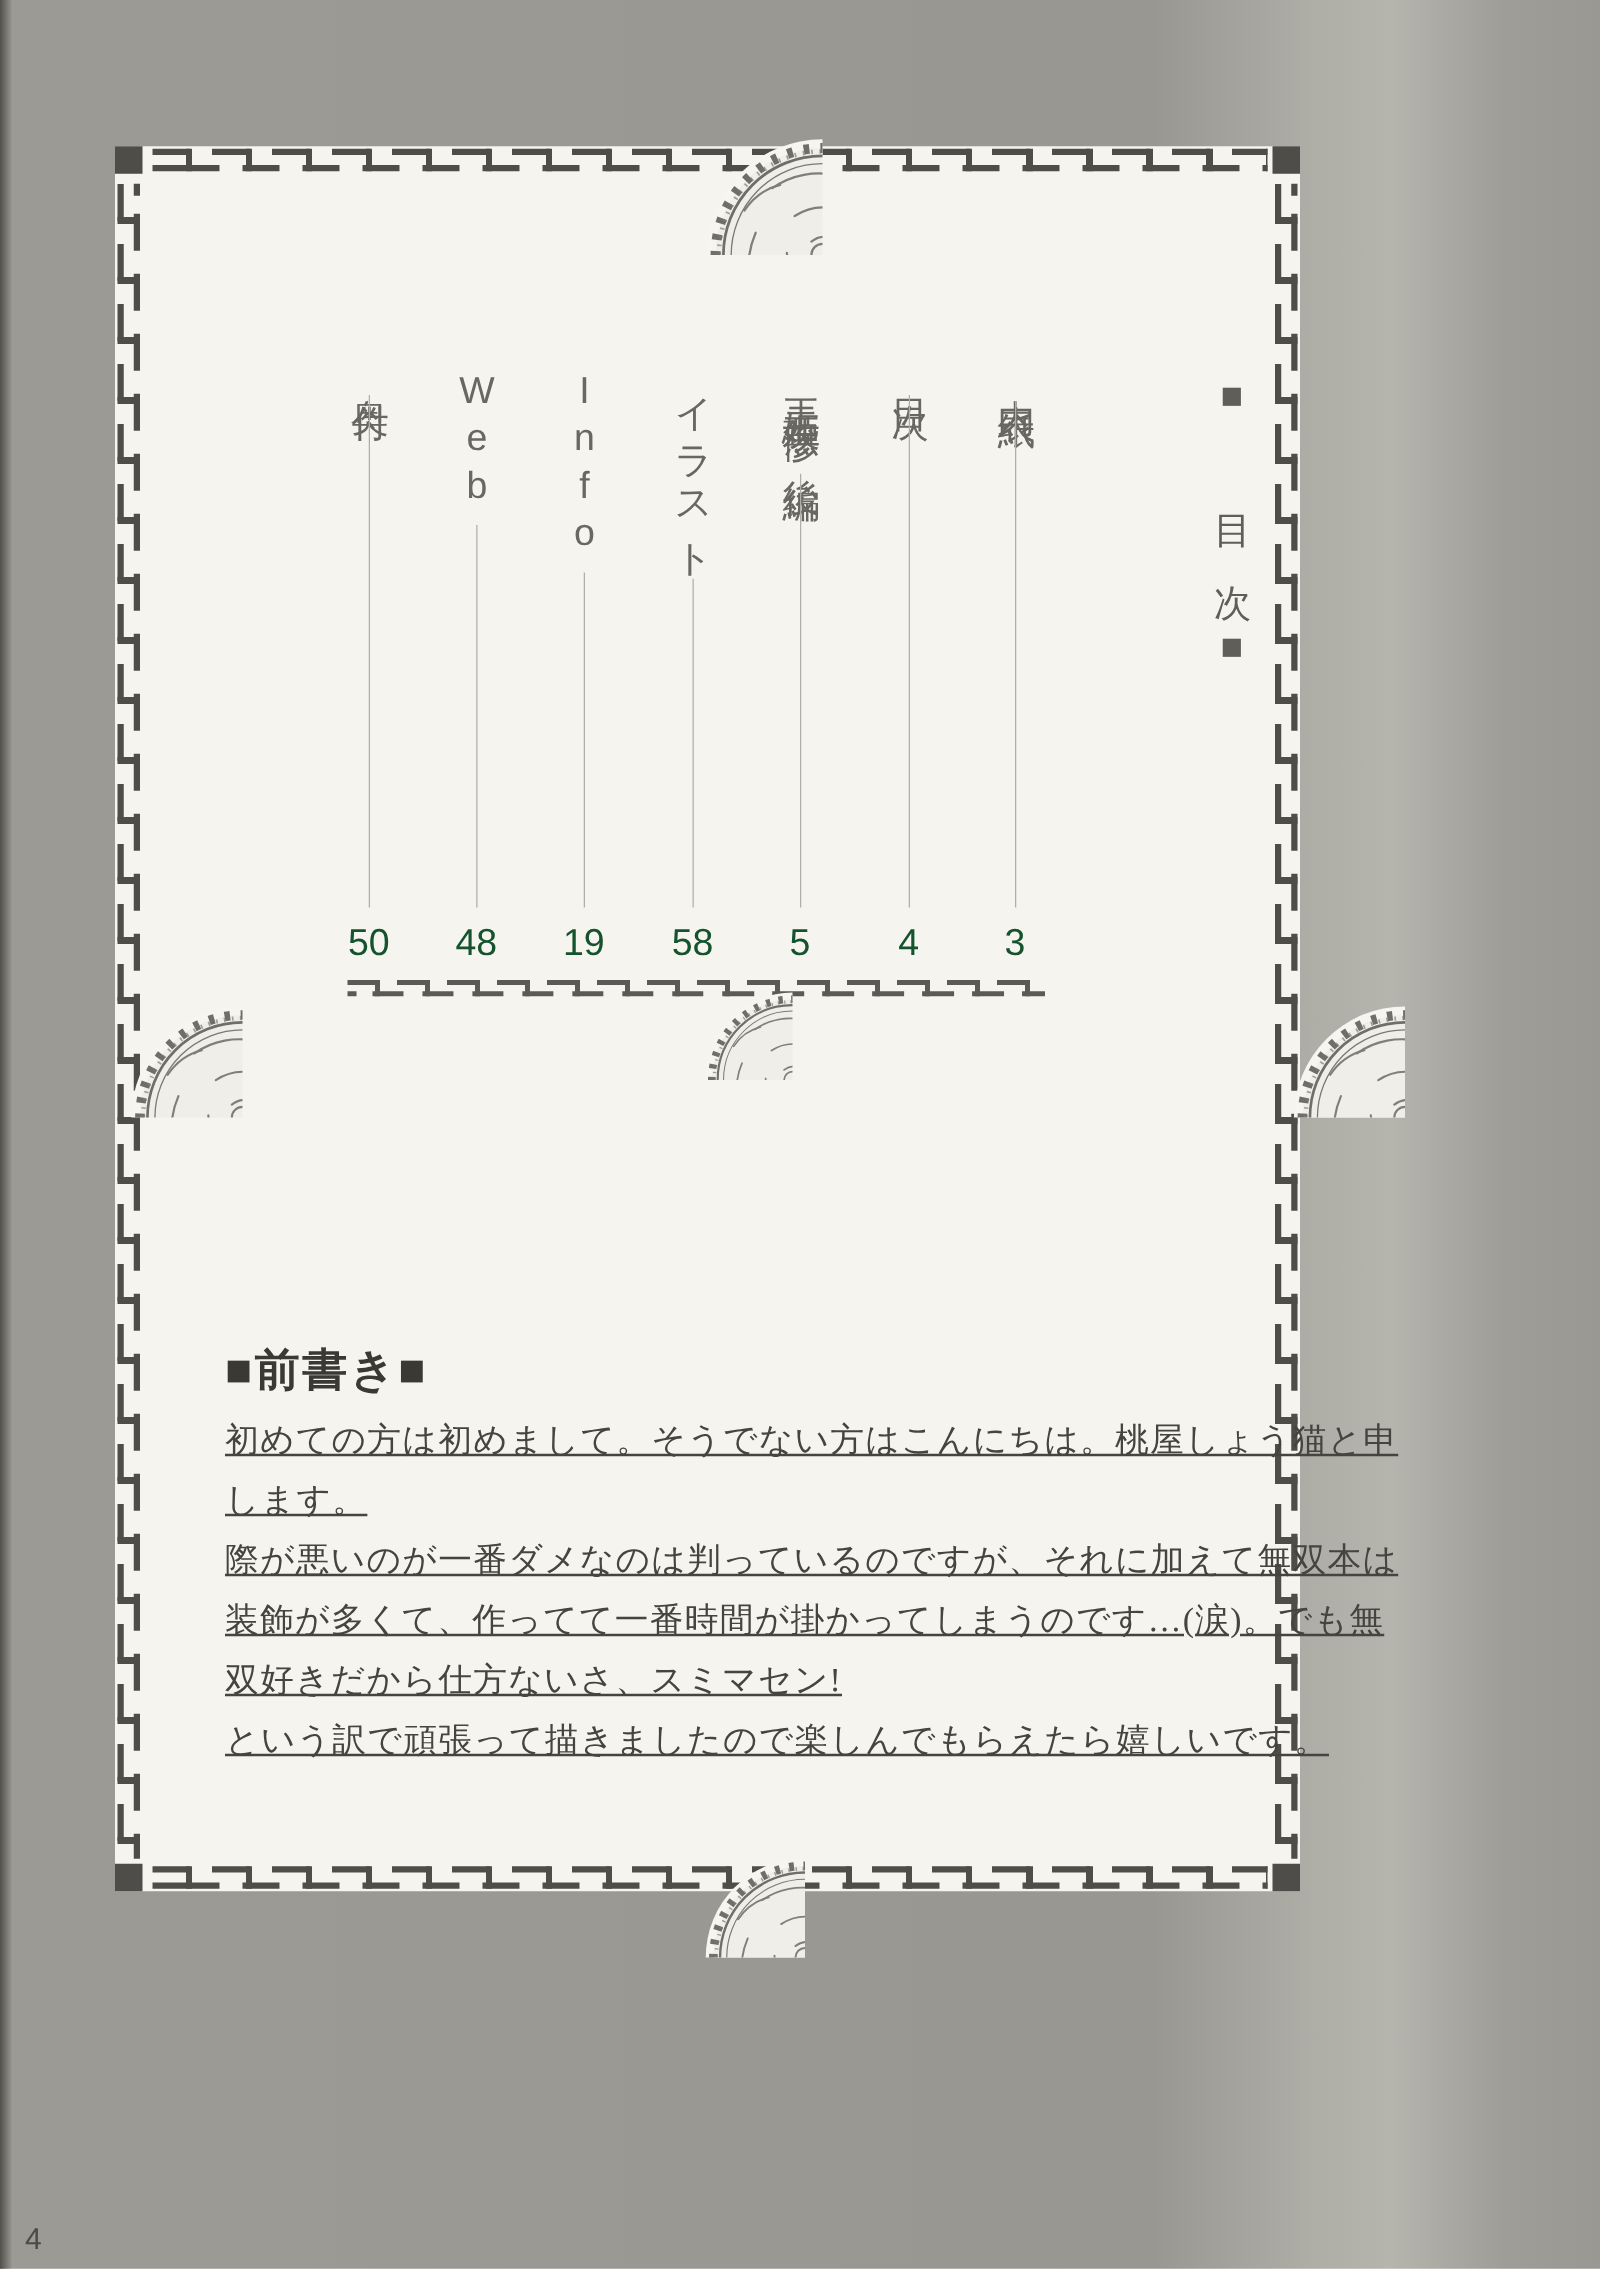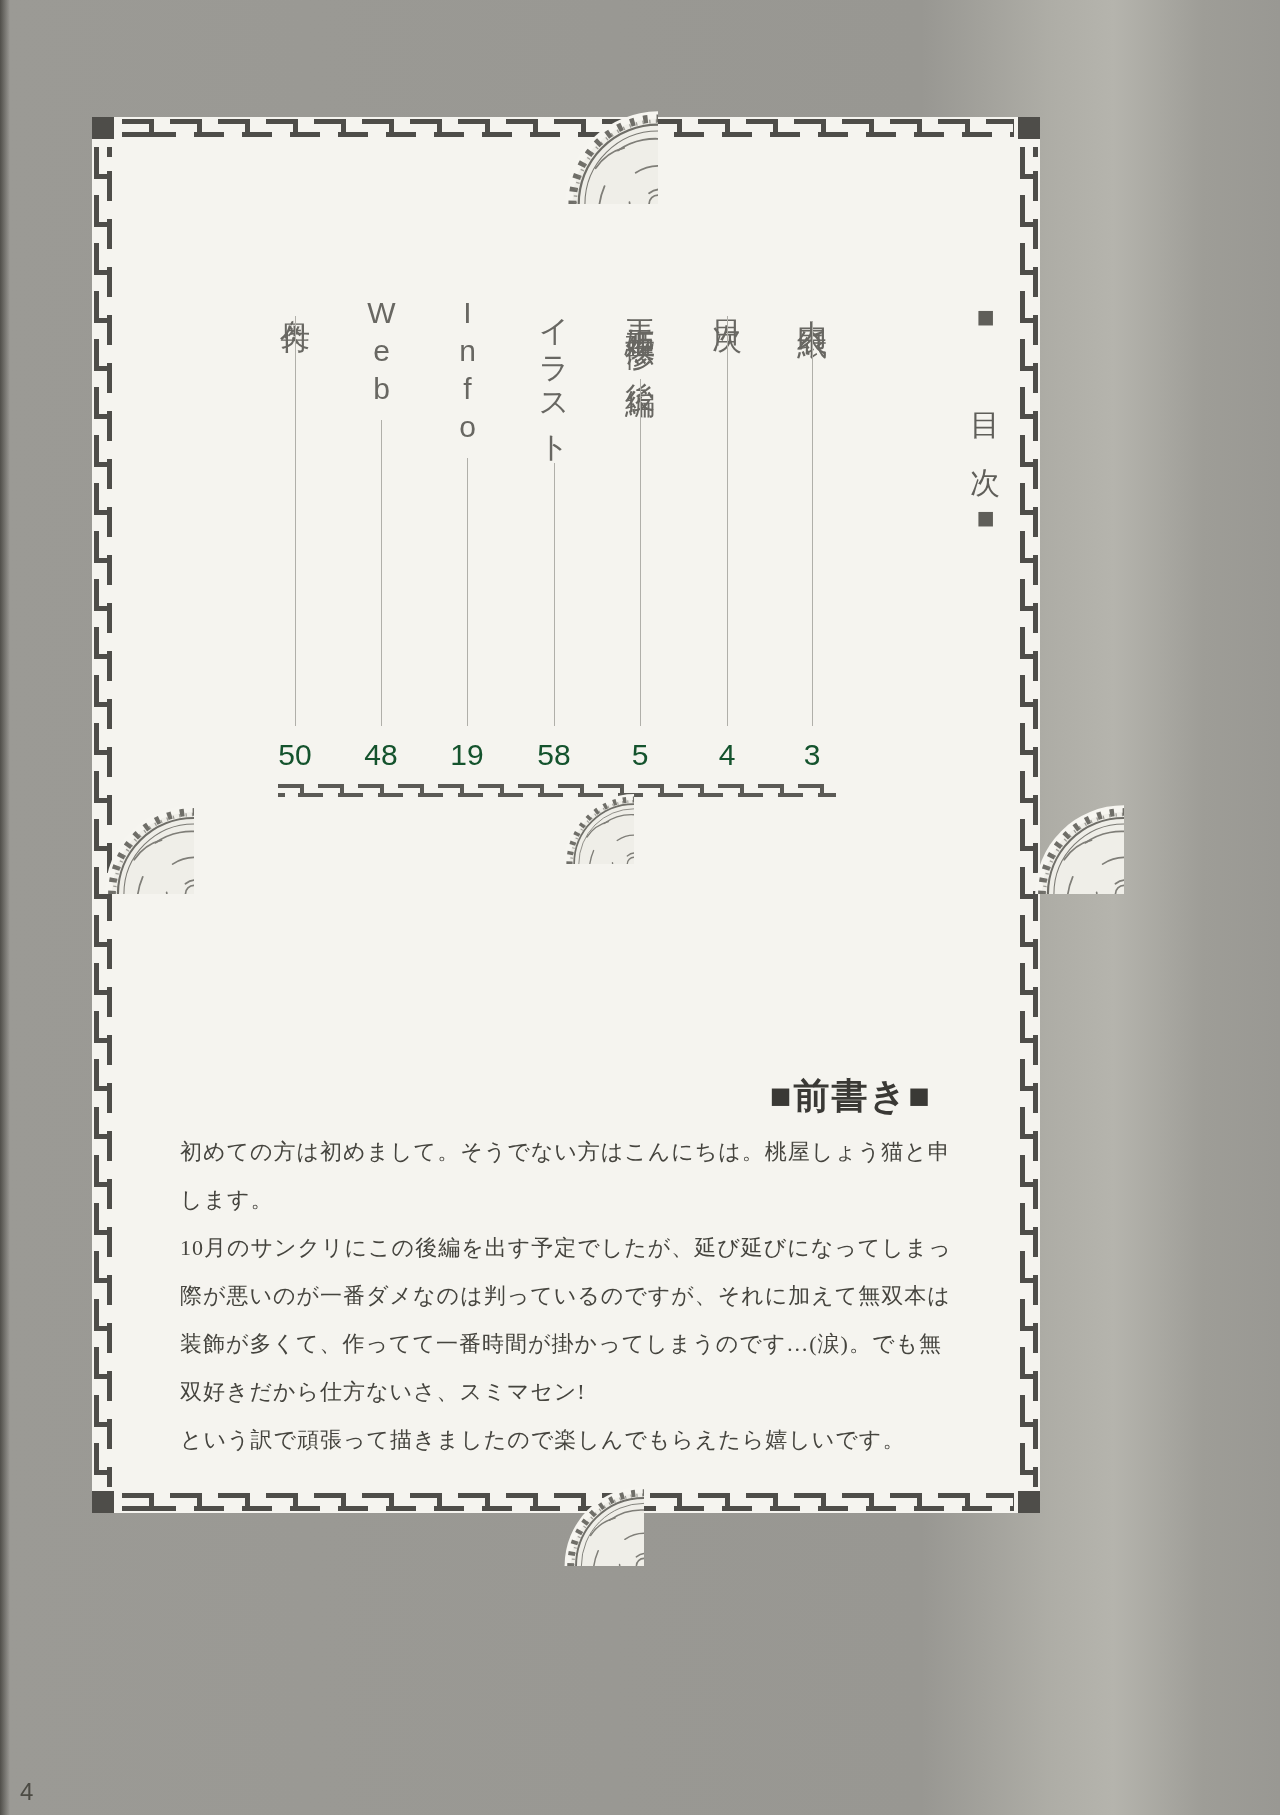--- a/index.html
+++ b/index.html
@@ -73,29 +73,29 @@
   .toc-col:nth-of-type(7){left:363px}
   .toc-col:nth-of-type(8){left:277px}
   .toc-label{
     writing-mode:vertical-rl;text-orientation:upright;
     font-size:30px;letter-spacing:5px;color:var(--label);line-height:36px;flex:0 0 auto;
   }
   .toc-line{flex:1 1 auto;width:1px;background:var(--leader);margin:10px 0 0 0;}
   .toc-page{flex:0 0 52px;font-size:30px;color:#14532d;padding-top:12px;}
   
   .fw-title{
-    position:absolute;left:180px;top:1072px;width:752px;text-align:right;
+    position:absolute;left:180px;top:1072px;width:752px;text-align:left;
     font-family:"Liberation Serif","DejaVu Serif",serif;
     font-size:36px;font-weight:bold;color:#3a3935;letter-spacing:2px;
   }
   .fw-body{position:absolute;left:180px;top:1128px;width:752px;}
   .fw-line{
     font-family:"Liberation Serif","DejaVu Serif",serif;
-    font-size:22px;line-height:48px;letter-spacing:1px;
-    color:var(--body-ink);white-space:nowrap;
+    font-size:27px;line-height:48px;letter-spacing:1px;
+    color:var(--body-ink);white-space:nowrap;text-decoration:underline;
   }
   
   .page-num{position:absolute;left:20px;top:1778px;font-size:24px;color:#4c4b44;}
   svg.deco{display:block;}
 </style>
 </head>
 <body>
 
 <svg width="0" height="0" style="position:absolute">
   <defs>
@@ -185,20 +185,19 @@
     <span class="toc-label">奥付</span>
     <span class="toc-line"></span>
     <span class="toc-page">50</span>
   </div>
 </div>
 
 <div class="fw-title">■前書き■</div>
 <div class="fw-body">
   <div class="fw-line">初めての方は初めまして。そうでない方はこんにちは。桃屋しょう猫と申</div>
   <div class="fw-line">します。</div>
-  <div class="fw-line">10月のサンクリにこの後編を出す予定でしたが、延び延びになってしまっ</div>
   <div class="fw-line">際が悪いのが一番ダメなのは判っているのですが、それに加えて無双本は</div>
   <div class="fw-line">装飾が多くて、作ってて一番時間が掛かってしまうのです…(涙)。でも無</div>
   <div class="fw-line">双好きだから仕方ないさ、スミマセン!</div>
   <div class="fw-line">という訳で頑張って描きましたので楽しんでもらえたら嬉しいです。</div>
 </div>
 
 <div class="page-num">4</div>
 
 </body></html>

